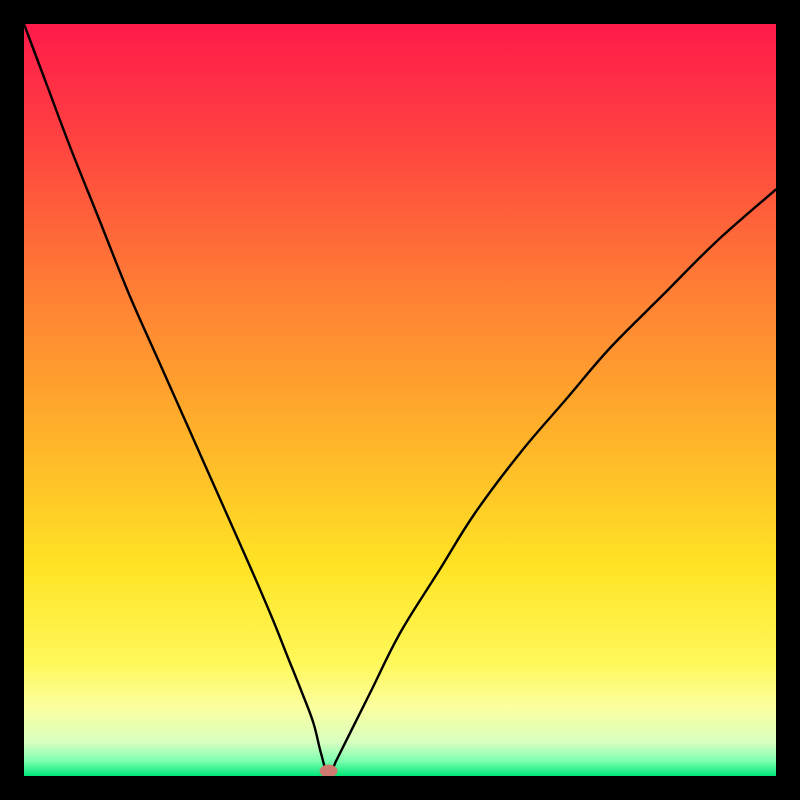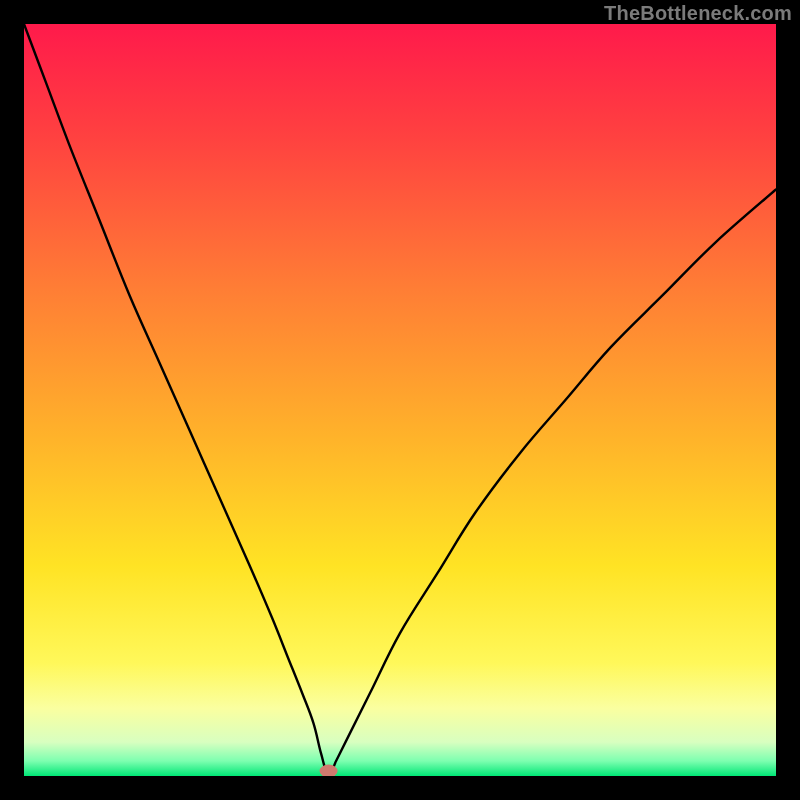--- a/index.html
+++ b/index.html
@@ -56,14 +56,13 @@
             <stop offset="95.5%" stop-color="#d8ffc0"></stop>
             <stop offset="98%" stop-color="#7dffb0"></stop>
             <stop offset="100%" stop-color="#00e676"></stop>
           </linearGradient>
       </defs>
       <rect id="bg-rect" x="0" y="0" width="752" height="752" fill="url(#bg-grad)"></rect>
       <path id="curve-path" fill="none" stroke-width="2.4" stroke-linejoin="round" stroke-linecap="round" d="M 0 0 C 4.0607999999999995 10.828799999999994, 14.4384 38.50239999999996, 22.56 60.15999999999997 C 30.681599999999996 81.81759999999997, 35.6448 95.95520000000005, 45.12 120.32000000000005 C 54.5952 144.68480000000005, 64.3712 168.448, 75.2 195.51999999999998 C 86.0288 222.59199999999996, 94.45120000000001 245.00159999999997, 105.28000000000002 270.71999999999997 C 116.10880000000002 296.43839999999994, 124.53119999999998 314.0352, 135.35999999999999 338.4 C 146.1888 362.7648, 154.6112 381.7152, 165.44 406.08 C 176.2688 430.4448, 184.6912 449.3952, 195.52 473.76 C 206.3488 498.1248, 216.1248 519.7823999999999, 225.6 541.4399999999999 C 235.0752 563.0975999999999, 241.39200000000002 577.8368, 248.16000000000003 594.08 C 254.92800000000003 610.3232, 257.7856 618.144, 263.2 631.68 C 268.6144 645.2159999999999, 273.5024 657.0975999999999, 278.24 669.28 C 282.9776 681.4624, 286.13599999999997 688.5312, 289.52 699.36 C 292.904 710.1888, 294.3328 719.9648000000001, 297.04 729.44 C 299.7472 738.9152, 301.8528 750.6464, 304.56 752 C 307.2672 753.3536, 308.69599999999997 743.7280000000001, 312.08 736.96 C 315.464 730.192, 317.2688 726.5824, 323.36 714.4 C 329.45120000000003 702.2176, 336.44480000000004 688.2303999999999, 345.92 669.28 C 355.3952 650.3296, 363.81759999999997 630.7776, 376 609.12 C 388.18240000000003 587.4624, 400.064 570.6176, 413.6 548.96 C 427.136 527.3024, 436.31039999999996 510.4576, 451.2 488.8 C 466.0896 467.1424, 480.07680000000005 448.94399999999996, 496.32000000000005 428.64 C 512.5632 408.336, 525.1967999999999 394.9504, 541.4399999999999 376 C 557.6831999999999 357.0496, 568.9632 342.3104, 586.5600000000001 323.36 C 604.1568000000001 304.4096, 620.2496 289.6704, 639.1999999999999 270.71999999999997 C 658.1503999999999 251.76959999999997, 671.5360000000001 237.03040000000004, 691.84 218.08000000000004 C 712.144 199.12960000000004, 741.1712 174.91519999999997, 752 165.43999999999994" stroke="#000000"></path>
       <ellipse id="marker" rx="9" ry="6.5" cx="304.56" cy="747" fill="#cf7a6f"></ellipse>
     </svg>
   </div>
-  <div class="watermark">TheBottleneck.com</div>
 </div>
 
 </body></html>

